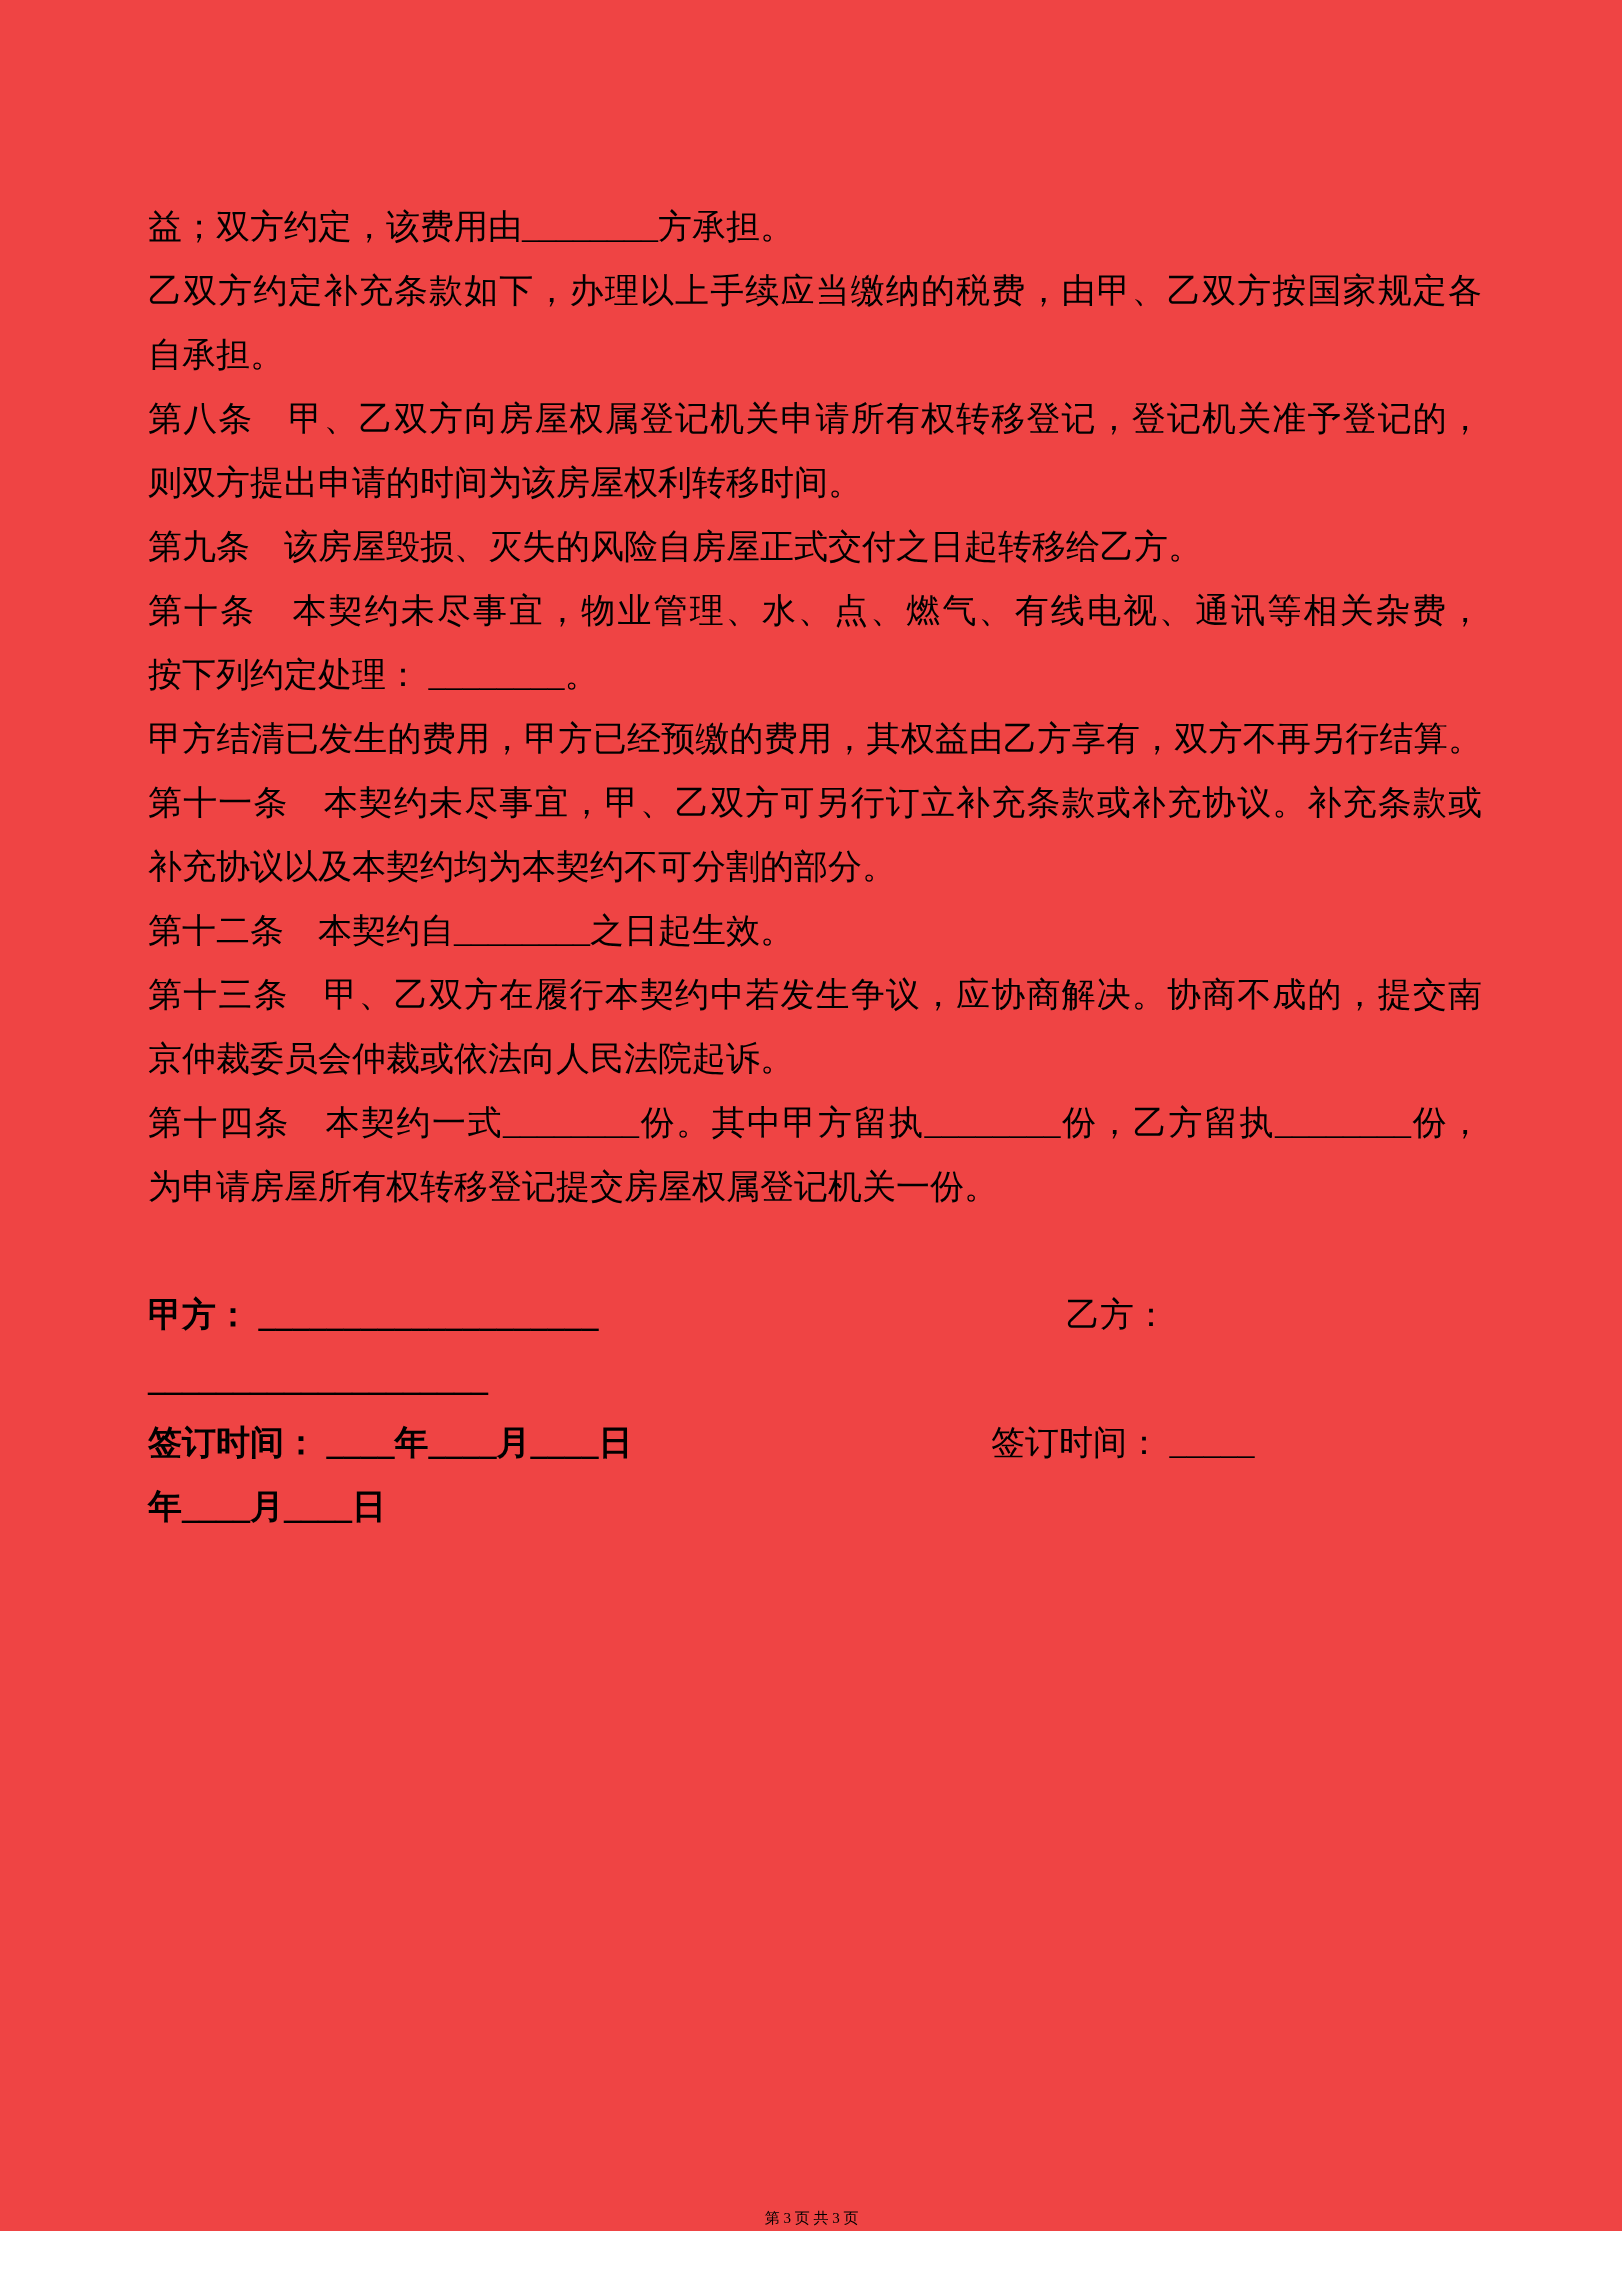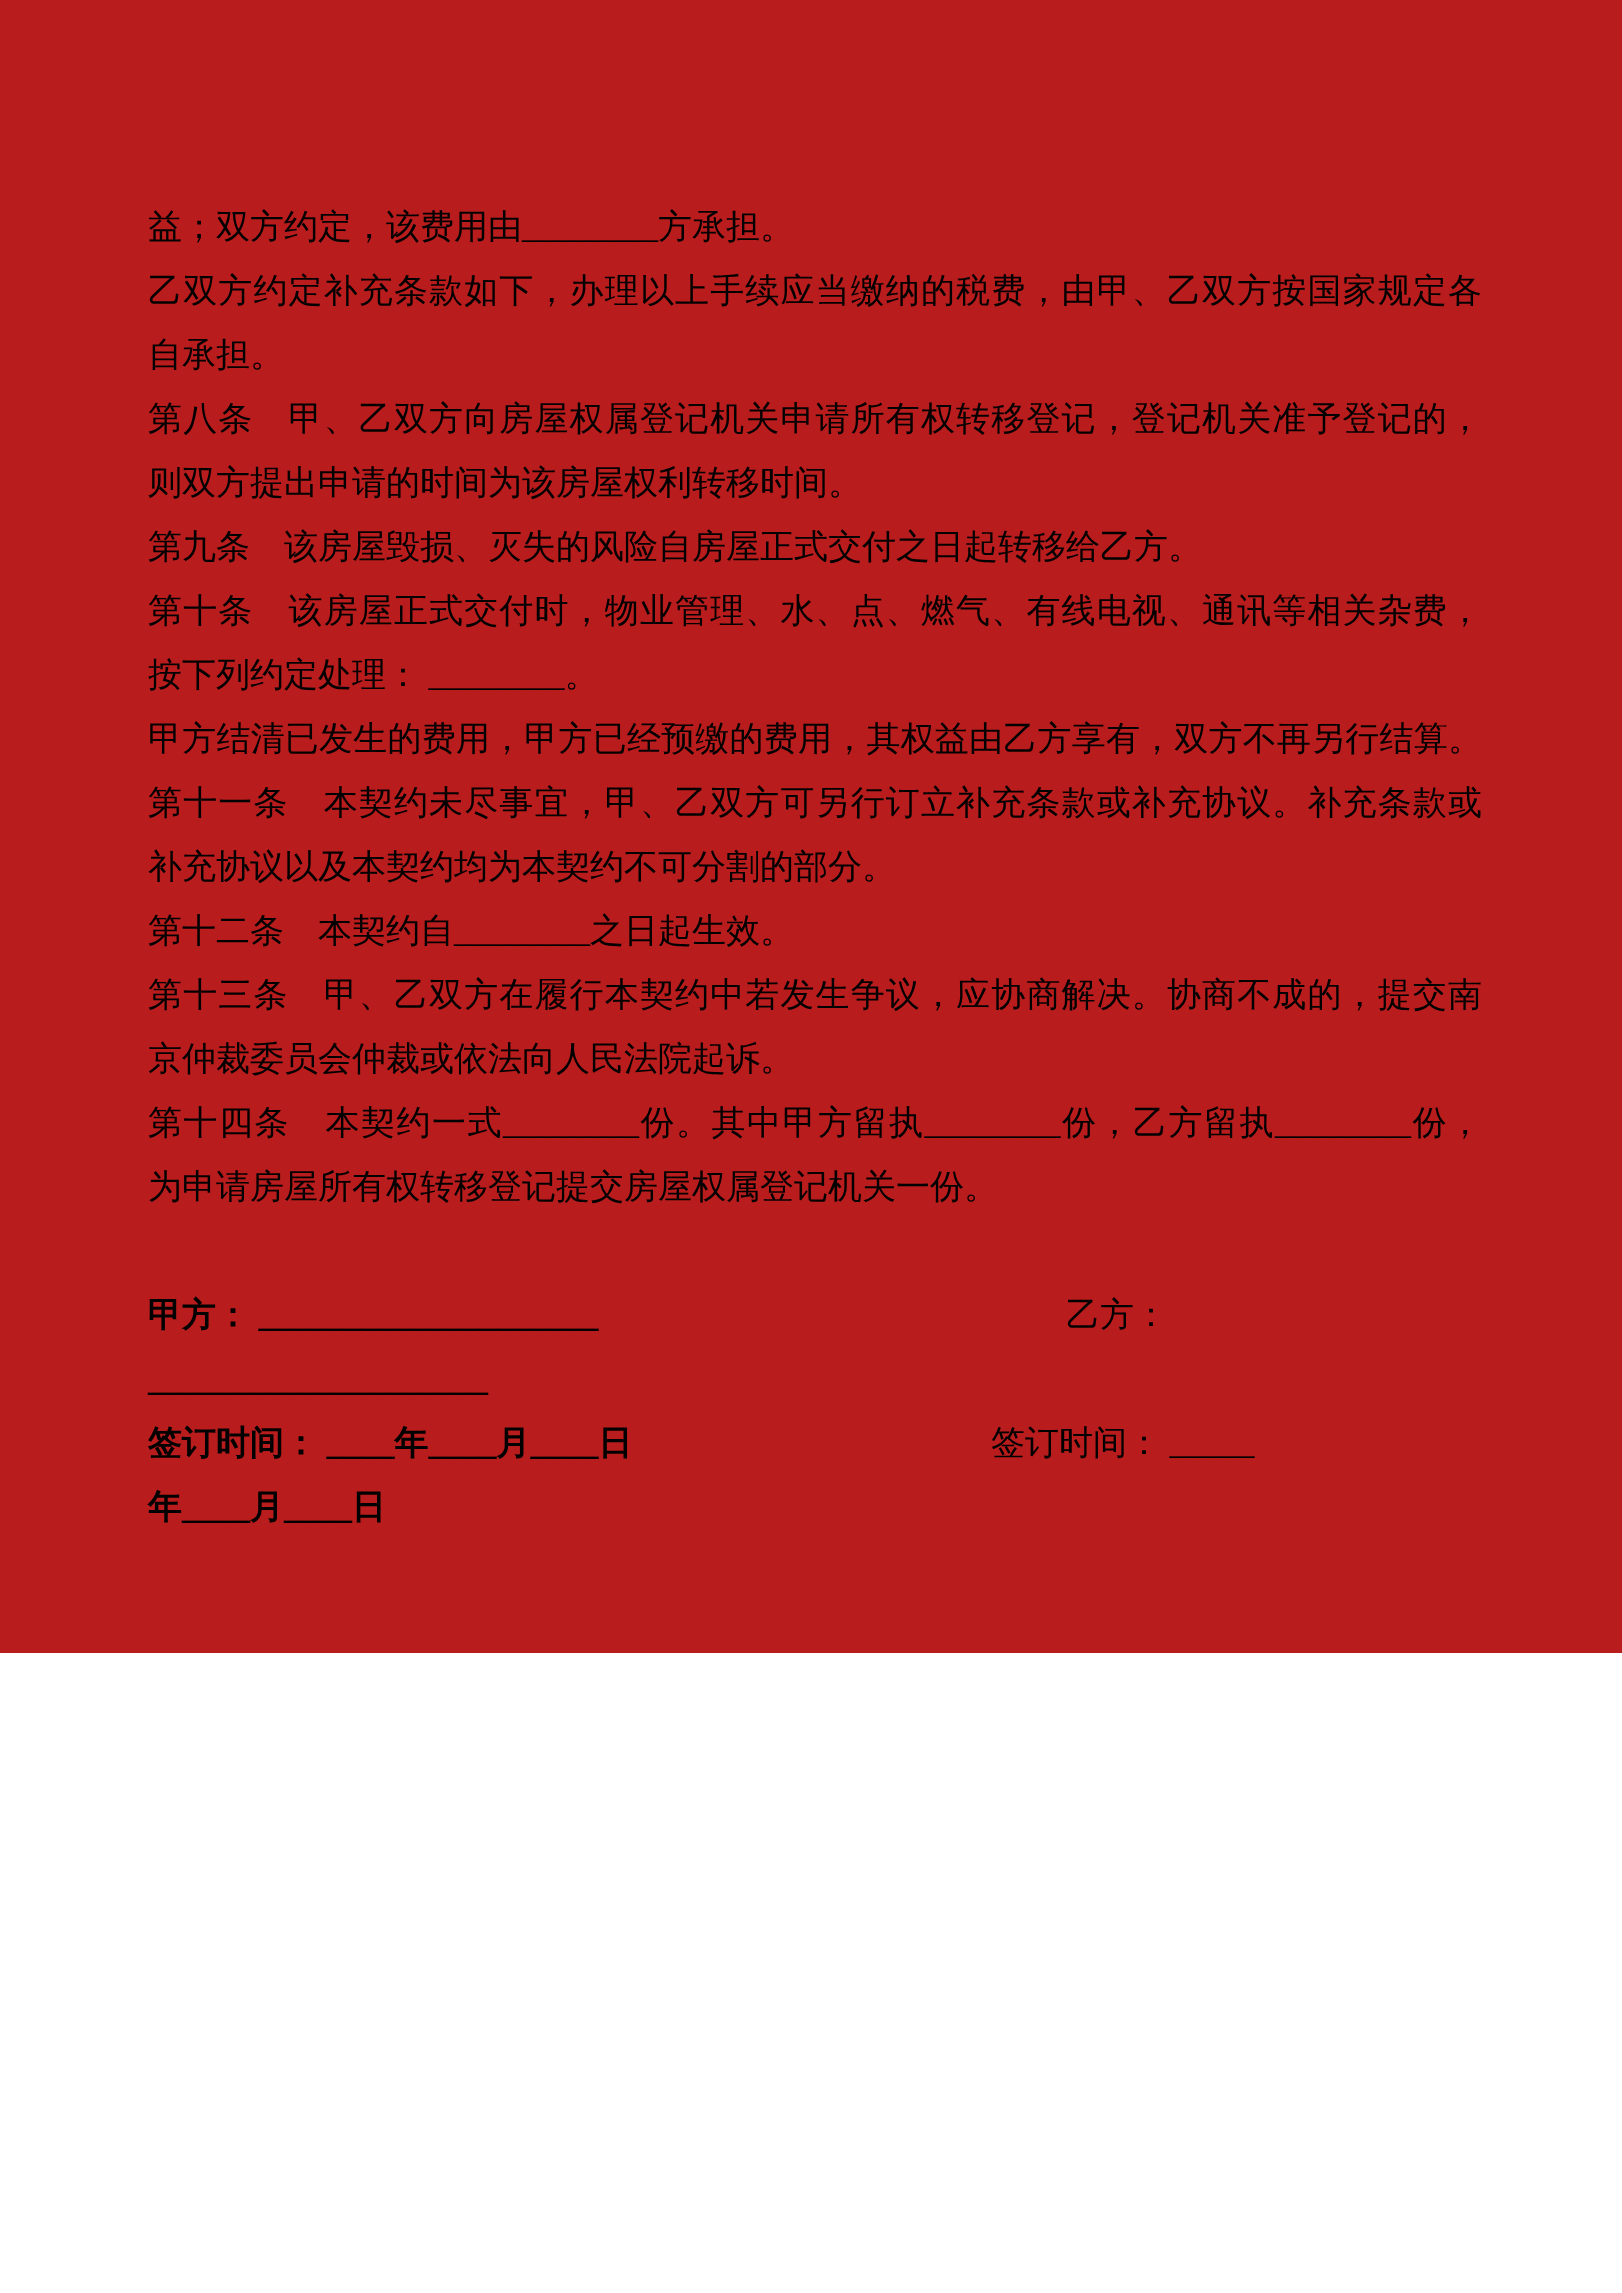--- a/index.html
+++ b/index.html
@@ -3,22 +3,22 @@
 <meta charset="utf-8">
 <style>
   html, body {
     margin: 0;
     padding: 0;
     background: #ffffff;
   }
   .page {
     position: relative;
     width: 1623px;
-    height: 1653px;
-    background: #b91c1c;
+    height: 2231px;
+    background: #ef4444;
     color: #000000;
     font-family: "Liberation Serif", "DejaVu Serif", serif;
     overflow: hidden;
   }
   .content {
     position: absolute;
     left: 148px;
     top: 195px;
     width: 1334px;
   }
@@ -75,21 +75,21 @@
 
 <div class="page">
   <div class="content">
 
     <div class="line">益；双方约定，该费用由________方承担。</div>
     <div class="line fill">乙双方约定补充条款如下，办理以上手续应当缴纳的税费，由甲、乙双方按国家规定各</div>
     <div class="line">自承担。</div>
     <div class="line fill">第八条　甲、乙双方向房屋权属登记机关申请所有权转移登记，登记机关准予登记的，</div>
     <div class="line">则双方提出申请的时间为该房屋权利转移时间。</div>
     <div class="line">第九条　该房屋毁损、灭失的风险自房屋正式交付之日起转移给乙方。</div>
-    <div class="line fill">第十条　该房屋正式交付时，物业管理、水、点、燃气、有线电视、通讯等相关杂费，</div>
+    <div class="line fill">第十条　本契约未尽事宜，物业管理、水、点、燃气、有线电视、通讯等相关杂费，</div>
     <div class="line">按下列约定处理： ________。</div>
     <div class="line fill">甲方结清已发生的费用，甲方已经预缴的费用，其权益由乙方享有，双方不再另行结算。</div>
     <div class="line fill">第十一条　本契约未尽事宜，甲、乙双方可另行订立补充条款或补充协议。补充条款或</div>
     <div class="line">补充协议以及本契约均为本契约不可分割的部分。</div>
     <div class="line">第十二条　本契约自________之日起生效。</div>
     <div class="line fill">第十三条　甲、乙双方在履行本契约中若发生争议，应协商解决。协商不成的，提交南</div>
     <div class="line">京仲裁委员会仲裁或依法向人民法院起诉。</div>
     <div class="line fill">第十四条　本契约一式________份。其中甲方留执________份，乙方留执________份，</div>
     <div class="line">为申请房屋所有权转移登记提交房屋权属登记机关一份。</div>
 

